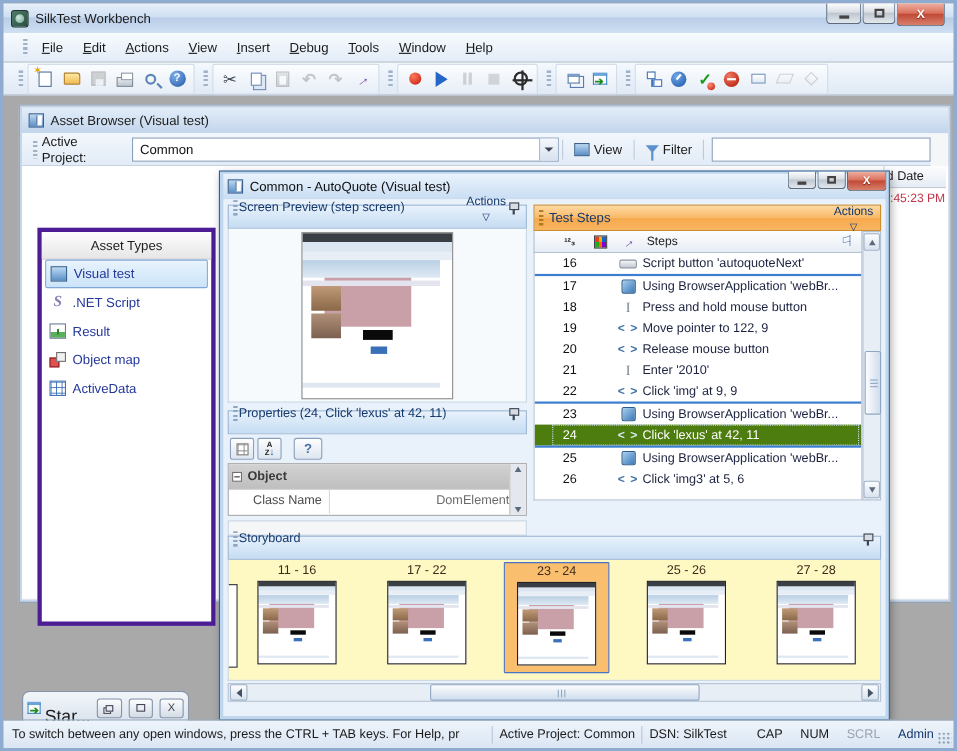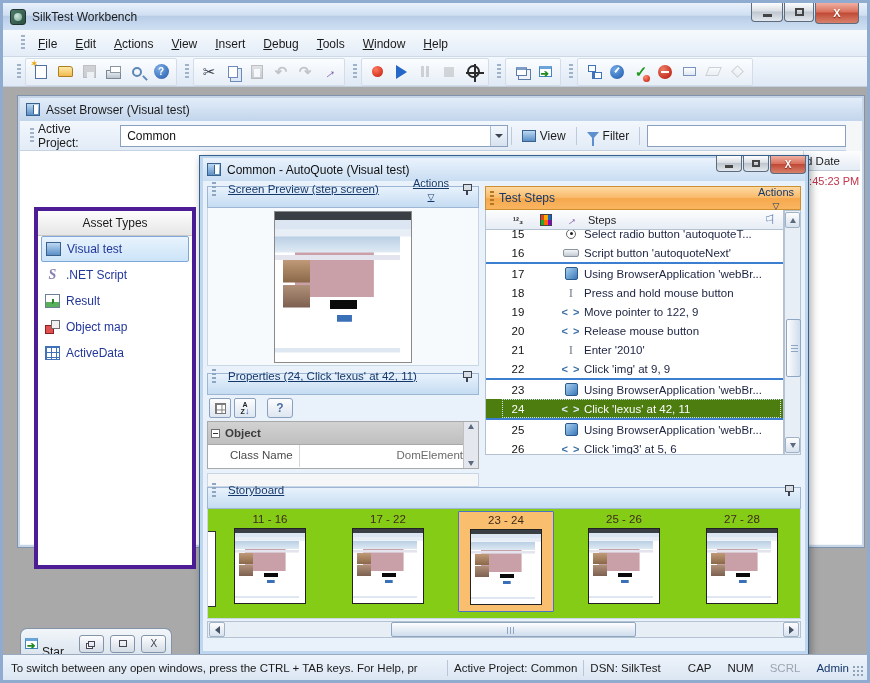--- a/index.html
+++ b/index.html
@@ -138,22 +138,22 @@
   #bg-list-val{position:absolute;right:2px;top:24px;width:57px;font-size:11px;color:#c2354a;overflow:hidden;white-space:nowrap;}
   
   #autoquote{position:absolute;left:196px;top:152px;width:610px;height:500px;
     background:#bed6ee;border:1px solid #36608e;box-shadow:2px 3px 8px rgba(0,0,0,.35);}
   #aq-title{position:absolute;left:3px;top:2px;right:3px;height:23px;display:flex;align-items:center;gap:6px;
     padding-left:4px;font-size:12px;color:#101010;background:linear-gradient(#eaf3fd,#c9ddf2);}
   #aq-btns{position:absolute;right:2px;top:0;display:flex;}
   #aq-btns .wb{height:16px;} #aq-btns .wb-min,#aq-btns .wb-max{width:26px;}
   #aq-btns .wb-close{width:36px;height:18px;font-size:10px;}
   #aq-client{position:absolute;left:3px;top:25px;right:3px;bottom:3px;background:#e9f1fa;}
-  .panel-hdr{height:22px;display:flex;align-items:center;gap:12px;padding:0 5px 16px 4px;
-    background:linear-gradient(#e8f2fc,#c5dcf2);border:1px solid #9cb6d4;font-size:11.5px;color:#15386b;text-decoration:underline;}
+  .panel-hdr{height:22px;display:flex;align-items:center;gap:1px;padding:0 5px 16px 4px;
+    background:linear-gradient(#e8f2fc,#c5dcf2);border:1px solid #9cb6d4;font-size:11.5px;color:#15386b;}
   .panel-hdr .grip-v{width:4px;height:14px;background:repeating-linear-gradient(#8fa6c2 0 2px,transparent 2px 4px);}
   .panel-hdr .ttl{flex:1;}
   .actions-lbl{font-size:11px;color:#15386b;display:flex;align-items:center;gap:3px;cursor:default;flex-direction:column;}
   .nabla{font-size:9px;}
   
   #sp-hdr{position:absolute;left:4px;top:5px;width:272px;}
   #sp-body{position:absolute;left:4px;top:27px;width:272px;height:158px;background:#f7fafc;
     border:1px solid #c9d6e4;border-top:none;display:flex;align-items:center;justify-content:center;}
   .mini-shot{background:#fff;border:1px solid #8a8a8a;background-repeat:no-repeat;
     background-image:
@@ -257,21 +257,21 @@
   #ts-vscroll{position:absolute;right:4px;top:29px;width:17px;bottom:196px;background:#e8eef5;border:1px solid #b5c2d2;
     display:flex;flex-direction:column;align-items:center;}
   .sb-btn{width:15px;height:16px;background:linear-gradient(#fdfdfe,#d8e2ee);border:1px solid #9fb2c8;border-radius:2px;
     display:flex;align-items:center;justify-content:center;margin:1px 0;}
   #ts-vthumb{position:absolute;top:108px;left:1px;width:15px;height:58px;border:1px solid #8fa6c2;border-radius:2px;
     background:linear-gradient(90deg,#fdfdfe,#cfdded);}
   #ts-vthumb::after{content:"";position:absolute;left:4px;top:25px;width:7px;height:1px;background:#8fa6c2;box-shadow:0 3px 0 #8fa6c2,0 6px 0 #8fa6c2;}
   #ts-vscroll .spacer{flex:1;}
   
   #sb-hdr{position:absolute;left:4px;top:306px;right:4px;}
-  #sb-body{position:absolute;left:4px;top:328px;right:4px;height:110px;background:#84cc16;
+  #sb-body{position:absolute;left:4px;top:328px;right:4px;height:110px;background:#fef9c3;
     border:1px solid #c9d6e4;border-top:none;overflow:hidden;}
   .sb-sliver{position:absolute;left:-64px;top:22px;width:72px;height:76px;background:#fff;border:1px solid #333;}
   .sb-strip{position:absolute;left:14px;top:2px;display:flex;gap:22px;}
   .sb-item{width:96px;display:flex;flex-direction:column;align-items:center;padding:2px 0 6px;cursor:default;}
   .sb-item .lbl{font-size:11.5px;color:#402a1a;margin-bottom:3px;}
   .sb-item .shot{width:72px;height:76px;border:1px solid #222;}
   .sb-item.selected{background:#f9bf6e;border:1px solid #4a72c8;border-radius:1px;}
   #sb-hscroll{position:absolute;left:4px;right:4px;top:440px;height:17px;background:#e8eef5;border:1px solid #b5c2d2;
     display:flex;align-items:center;}
   .hsb-btn{width:16px;height:15px;background:linear-gradient(#fdfdfe,#d8e2ee);border:1px solid #9fb2c8;border-radius:2px;
@@ -279,21 +279,21 @@
   .tri-left{width:0;height:0;border-top:4px solid transparent;border-bottom:4px solid transparent;border-right:5px solid #445265;}
   .tri-right{width:0;height:0;border-top:4px solid transparent;border-bottom:4px solid transparent;border-left:5px solid #445265;}
   #sb-htrack{flex:1;position:relative;height:100%;}
   #sb-hthumb{position:absolute;left:165px;width:245px;top:0;height:15px;border:1px solid #8fa6c2;border-radius:2px;
     background:linear-gradient(#fdfdfe,#cfdded);}
   #sb-hthumb::after{content:"";position:absolute;left:115px;top:4px;width:1px;height:7px;background:#8fa6c2;box-shadow:3px 0 0 #8fa6c2,6px 0 0 #8fa6c2;}
   
   #mini-win{position:absolute;left:17px;top:625px;width:152px;height:30px;
     background:linear-gradient(#f2f6fa,#d9e2ec);border:1px solid #8494a8;border-bottom:none;border-radius:7px 7px 0 0;
     display:flex;align-items:center;gap:4px;padding:0 4px;}
-  #mini-win .t{font-size:12px;color:#1b1b1b;flex:0 0 auto;margin-top:16px;}
+  #mini-win .t{font-size:16px;color:#1b1b1b;flex:0 0 auto;margin-top:16px;}
   .mwb{width:25px;height:18px;border:1px solid #8494a8;border-radius:3px;background:linear-gradient(#fdfdfe,#d4dce6);
     display:flex;align-items:center;justify-content:center;font-size:10px;color:#3b4450;margin-left:2px;}
   .mwb .sq{width:7px;height:6px;border:1px solid #445;box-shadow:-2px 2px 0 -1px #fff,-2px 2px 0 0 #445;}
   .mwb .box{width:8px;height:7px;border:1px solid #445;}
   
   #statusbar{position:absolute;left:0;bottom:0;right:0;height:26px;
     background:linear-gradient(#eef4fb,#dbe6f3);border-top:1px solid #9aabc0;
     display:flex;align-items:center;font-size:11.5px;color:#1b1b1b;}
   #statusbar .msg{width:438px;padding-left:8px;white-space:nowrap;overflow:hidden;}
   .sb-sep{width:1px;height:16px;background:#b8c6d8;margin:0 6px;}
@@ -557,29 +557,20 @@
       </div>
       <div id="ts-colhdr">
         <span class="col-gutter"></span>
         <span class="col-num"><span class="numglyph">¹²₃</span></span>
         <span class="col-shot"><span class="cube"></span></span>
         <span class="col-act"><span class="ic i-parrow" style="font-size:12px;display:inline-block;">→</span></span>
         <span class="col-steps">Steps</span>
         <span class="col-flag"><span class="flagg">⚐</span></span>
       </div>
       <div id="ts-list">
-          <div class="step-row first">
-    <span class="gutter"></span>
-    <span class="num">15</span>
-    <span class="spc"></span>
-    <span class="sicon">
-              <span class="si-radio"></span>
-            </span>
-    <span class="stext">Select radio button 'autoquoteT...</span>
-  </div>
           <div class="step-row">
     <span class="gutter"></span>
     <span class="num">16</span>
     <span class="spc"></span>
     <span class="sicon">
               <span class="si-button"></span>
             </span>
     <span class="stext">Script button 'autoquoteNext'</span>
   </div>
           <div class="step-row boundary">

